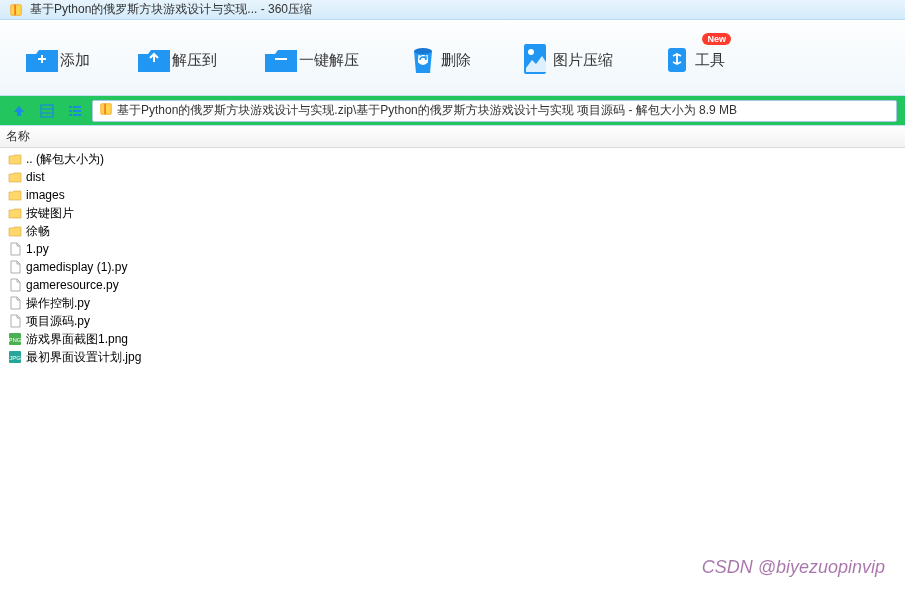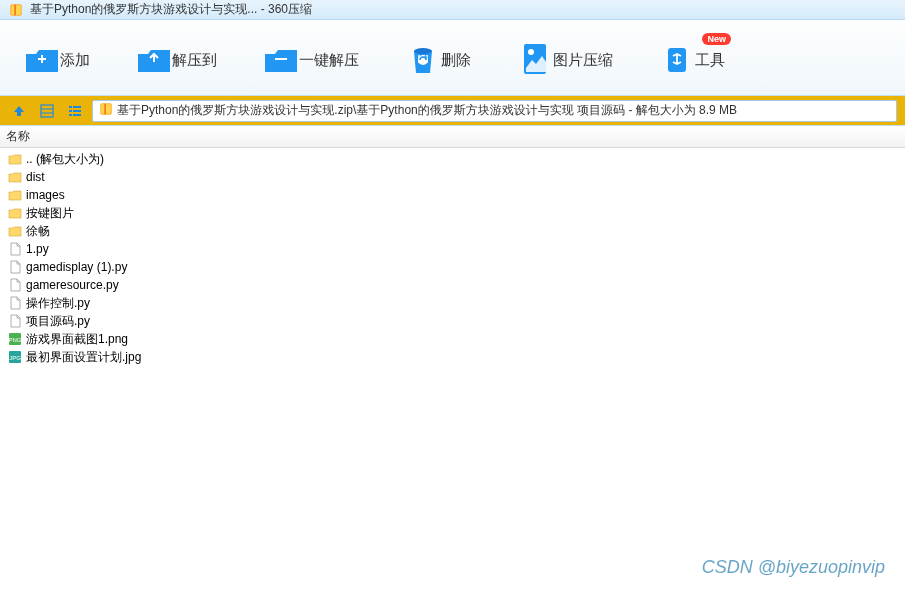--- a/index.html
+++ b/index.html
@@ -63,21 +63,21 @@
       right: 2px;
       background: #ff3b30;
       color: #fff;
       font-size: 9px;
       padding: 1px 5px;
       border-radius: 8px;
       font-weight: bold;
     }
     .pathbar {
       height: 30px;
-      background: #eab308;
+      background: #22c55e;
       border-bottom: 1px solid #c5dff2;
       display: flex;
       align-items: center;
       padding: 0 8px;
       gap: 6px;
     }
     .path-icon-btn {
       width: 22px;
       height: 22px;
       display: flex;
@@ -128,21 +128,21 @@
       display: inline-flex;
       align-items: center;
       justify-content: center;
       flex-shrink: 0;
     }
     .file-name { color: #000; font-size: 12px; }
     .watermark {
       position: absolute;
       bottom: 20px;
       right: 20px;
-      color: #0369a1;
+      color: #701a75;
       font-size: 18px;
       font-style: italic;
       opacity: 0.6;
       pointer-events: none;
     }
     .small-zip-icon svg { width:14px; height:14px; }
   </style>
 </head>
 <body>
 

